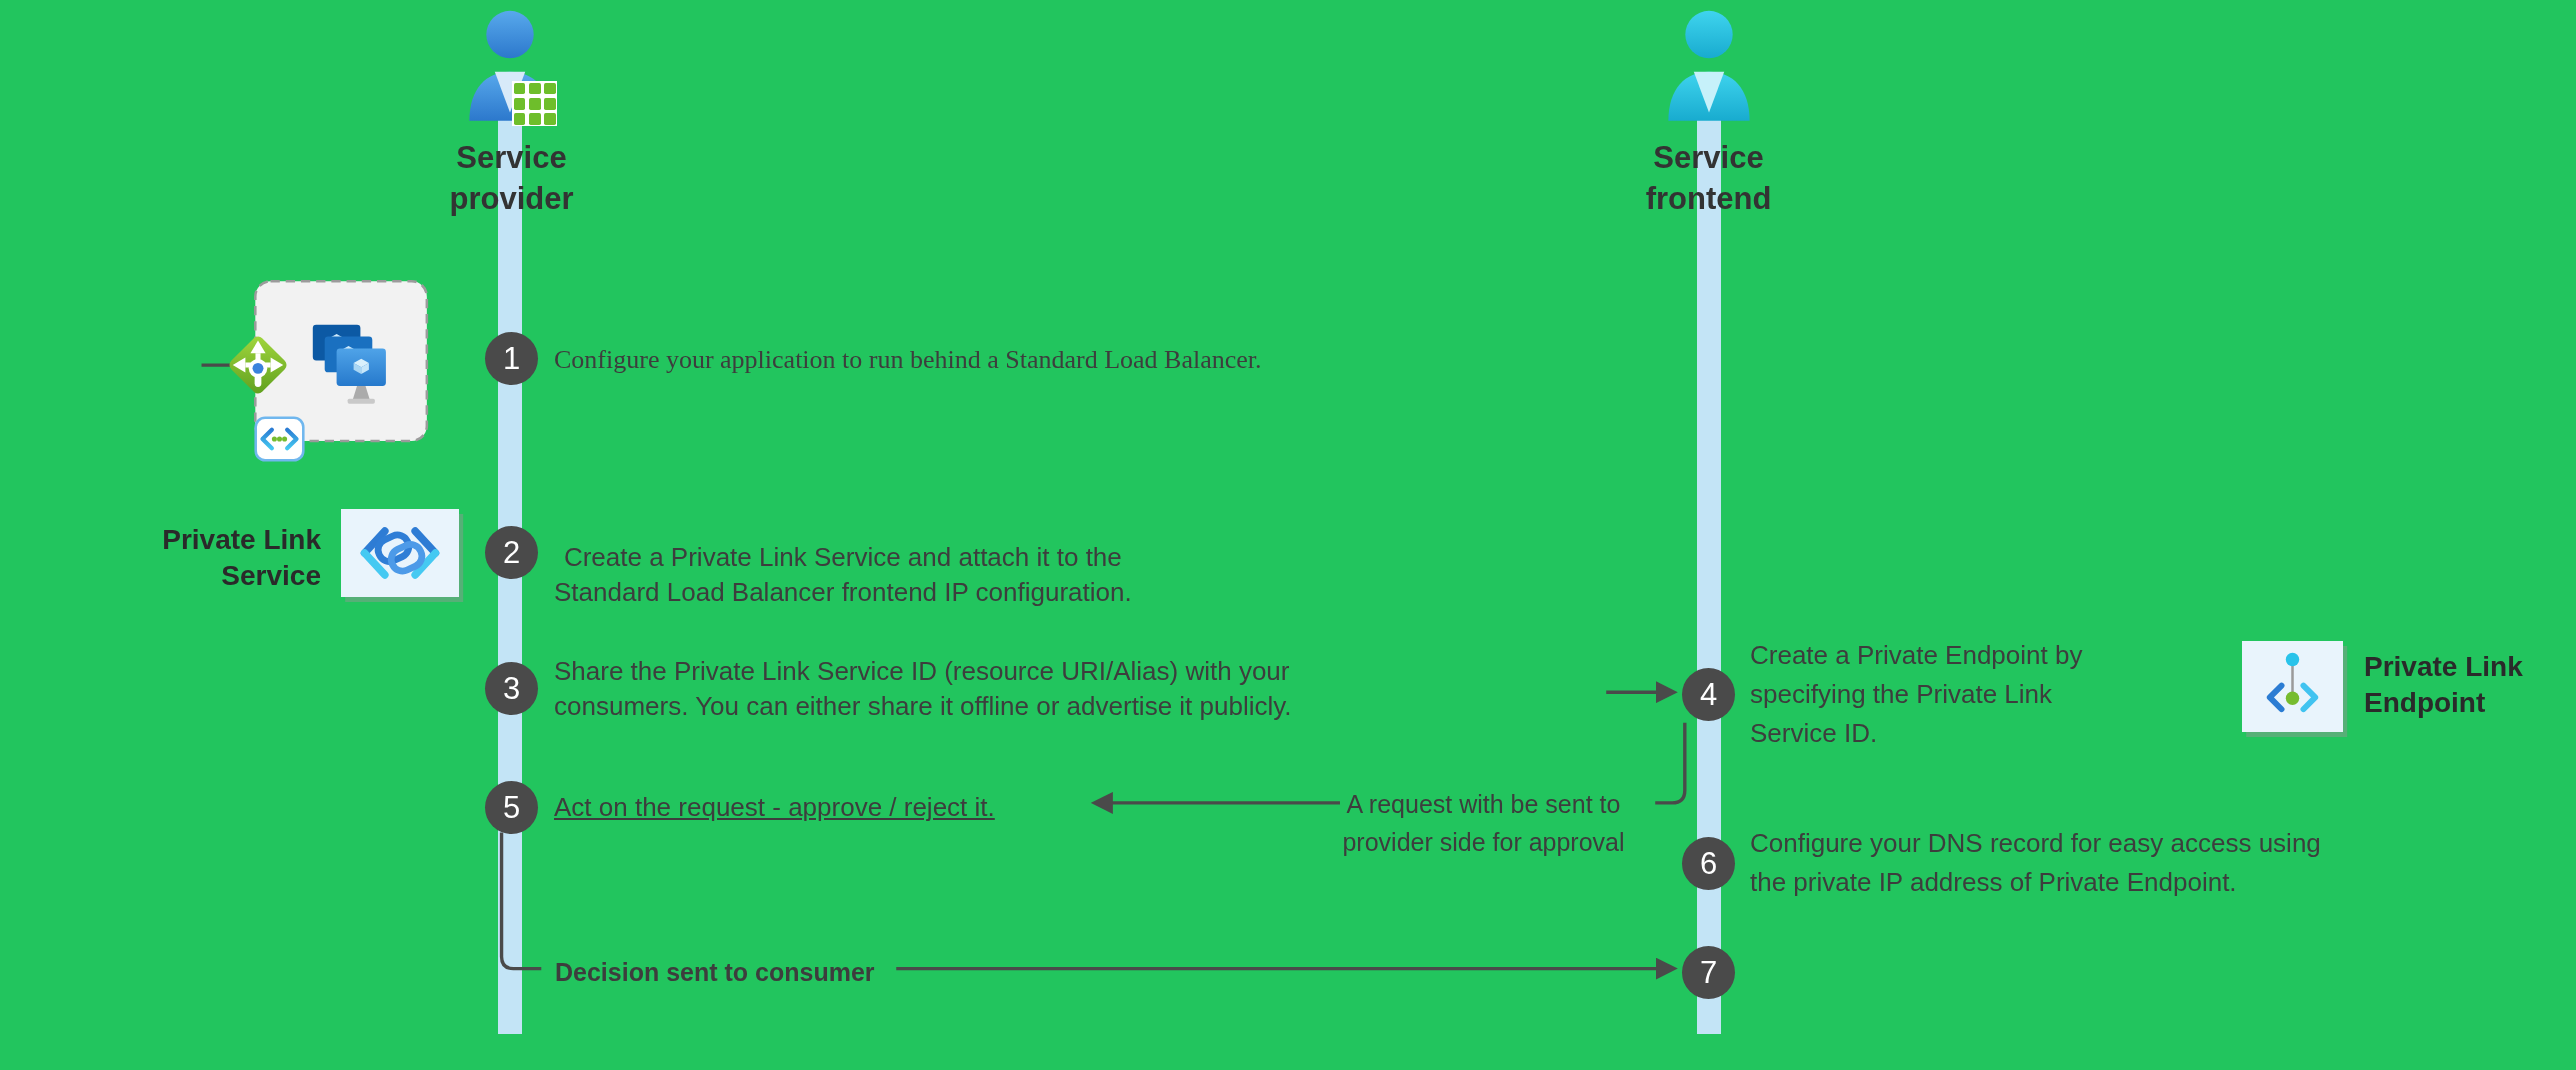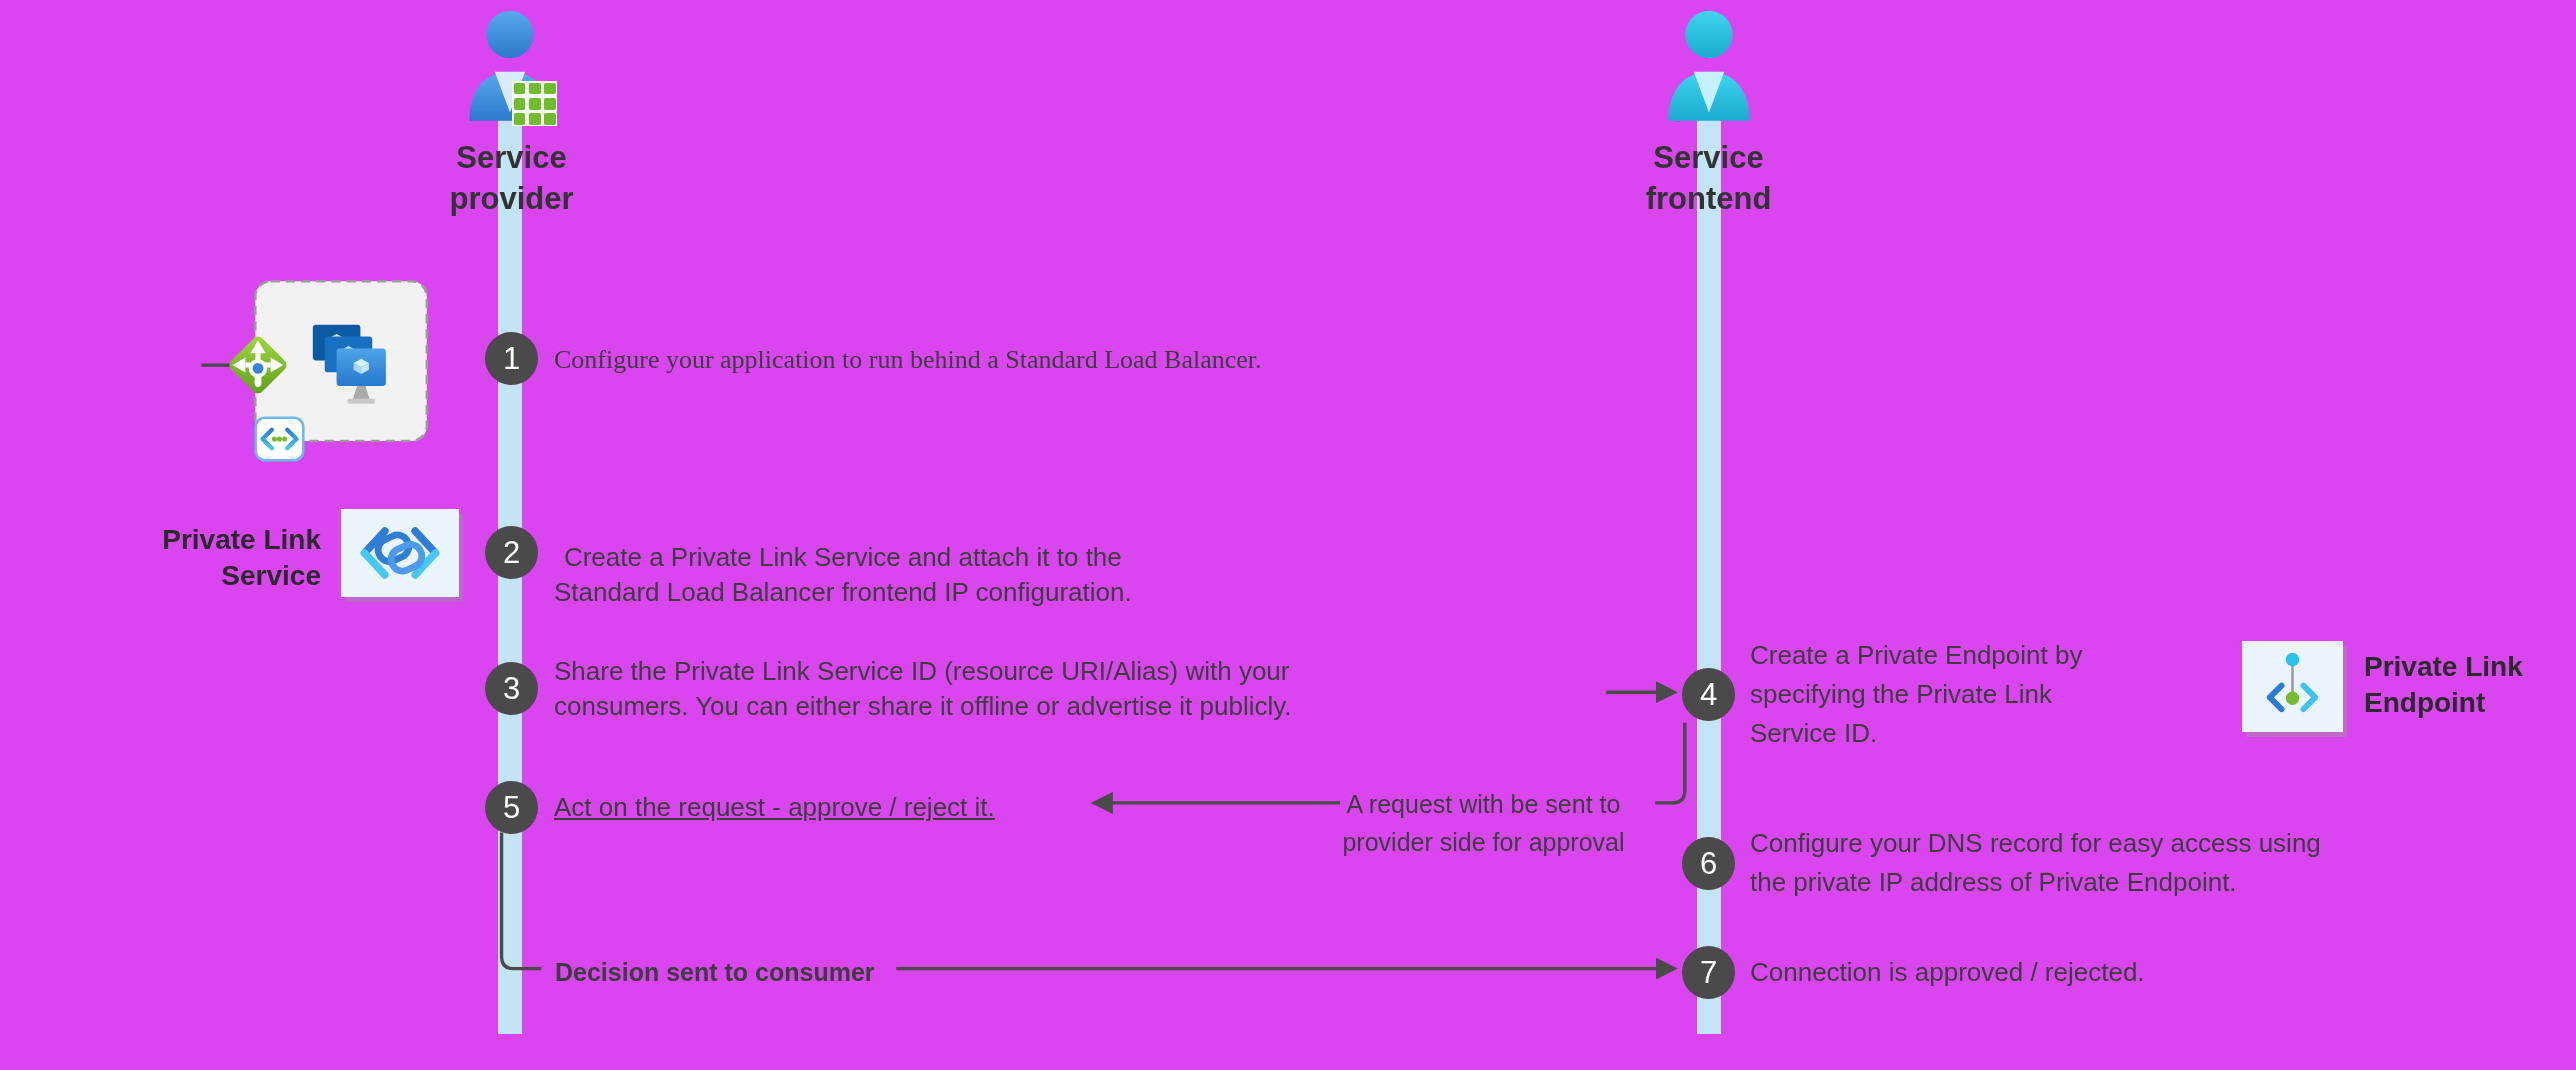--- a/index.html
+++ b/index.html
@@ -1,17 +1,17 @@
 <!DOCTYPE html>
 <html style="font-size:13.5px"><head>
 <meta charset="utf-8">
 <style>
   html,body{margin:0;padding:0;background:#fff;}
   #stage{
-    position:relative;width:2576px;height:1070px;background:#d946ef;
+    position:relative;width:2576px;height:1070px;background:#22c55e;
     font-family:"Liberation Sans",sans-serif;overflow:hidden;
   }
   .lifeline{position:absolute;width:24px;background:#C3E4F6;z-index:1;}
   .overlay{position:absolute;left:0;top:0;z-index:2;}
   .icon-layer{position:absolute;z-index:3;}
   .step-badge{
     position:absolute;width:53px;height:53px;border-radius:50%;
     background:#4A4A4A;color:#fff;font-size:31px;line-height:53px;
     text-align:center;z-index:4;font-weight:400;
   }
@@ -224,23 +224,20 @@
     <div>specifying the Private Link</div>
     <div>Service ID.</div>
   </div>
   <div class="step-text" style="left:554px;top:790px;text-decoration:underline;">
     <div>Act on the request - approve / reject it.</div>
   </div>
   <div class="step-text wide" style="left:1750px;top:824px;">
     <div>Configure your DNS record for easy access using</div>
     <div>the private IP address of Private Endpoint.</div>
   </div>
-  <div class="step-text" style="left:1750px;top:955px;">
-    <div>Connection is approved / rejected.</div>
-  </div>
 
   <div class="note-text" style="left:1306px;top:785px;width:355px;text-align:center;">
     <div>A request with be sent to</div>
     <div>provider side for approval</div>
   </div>
   <div class="note-text" style="left:555px;top:953px;font-weight:bold;">Decision sent to consumer</div>
 
 </div>
 
 

